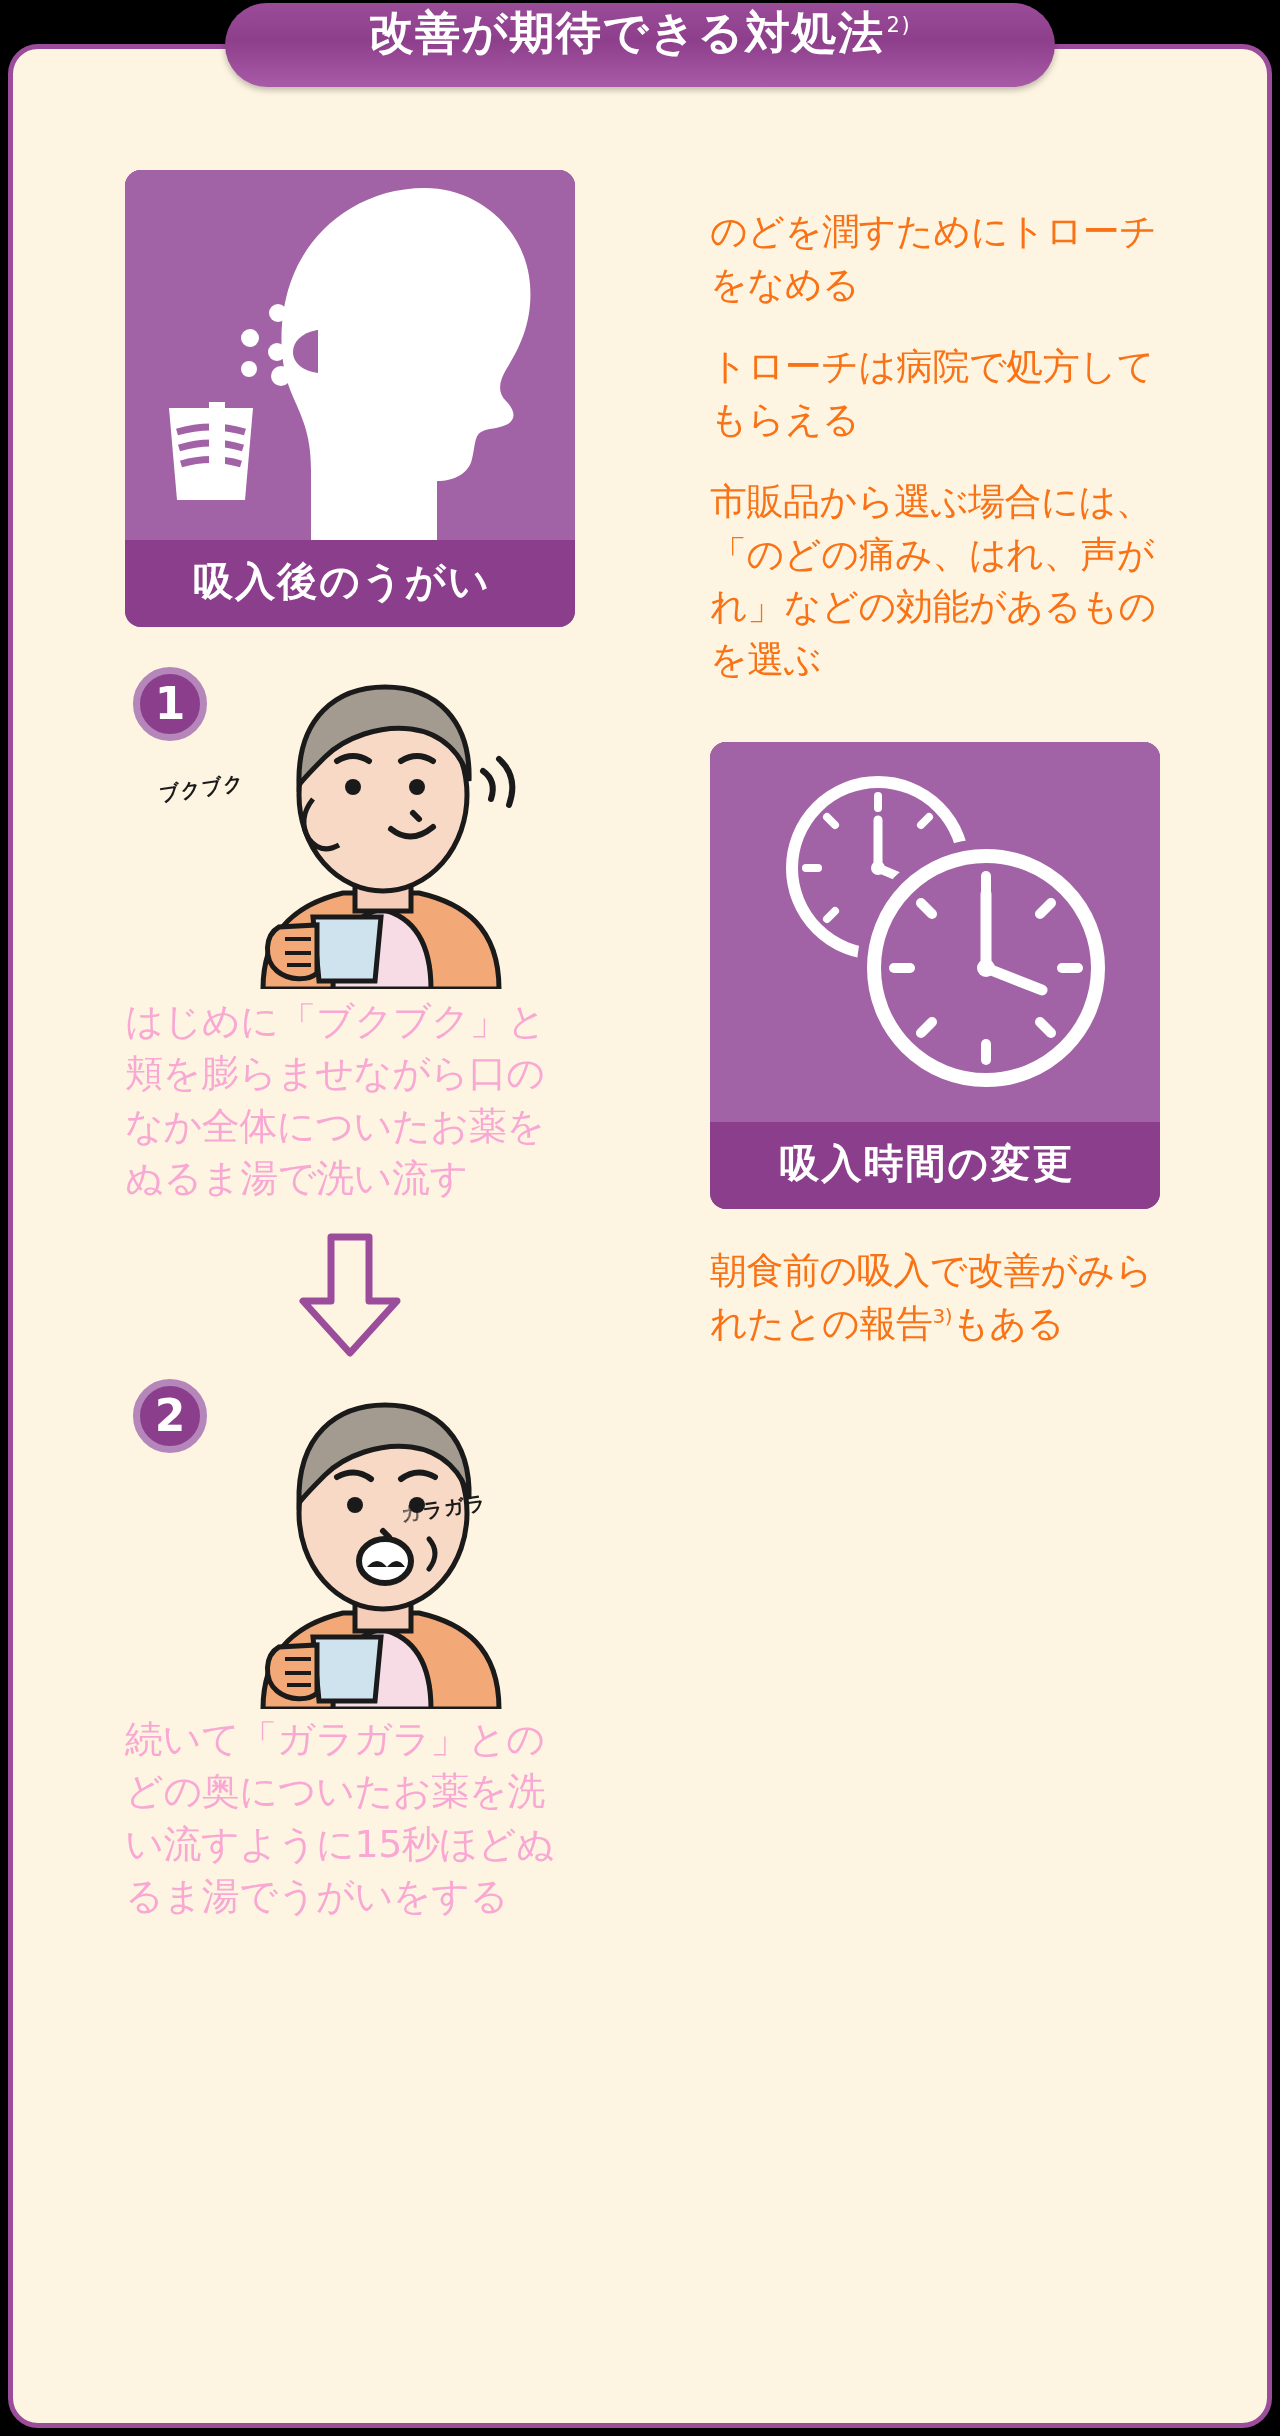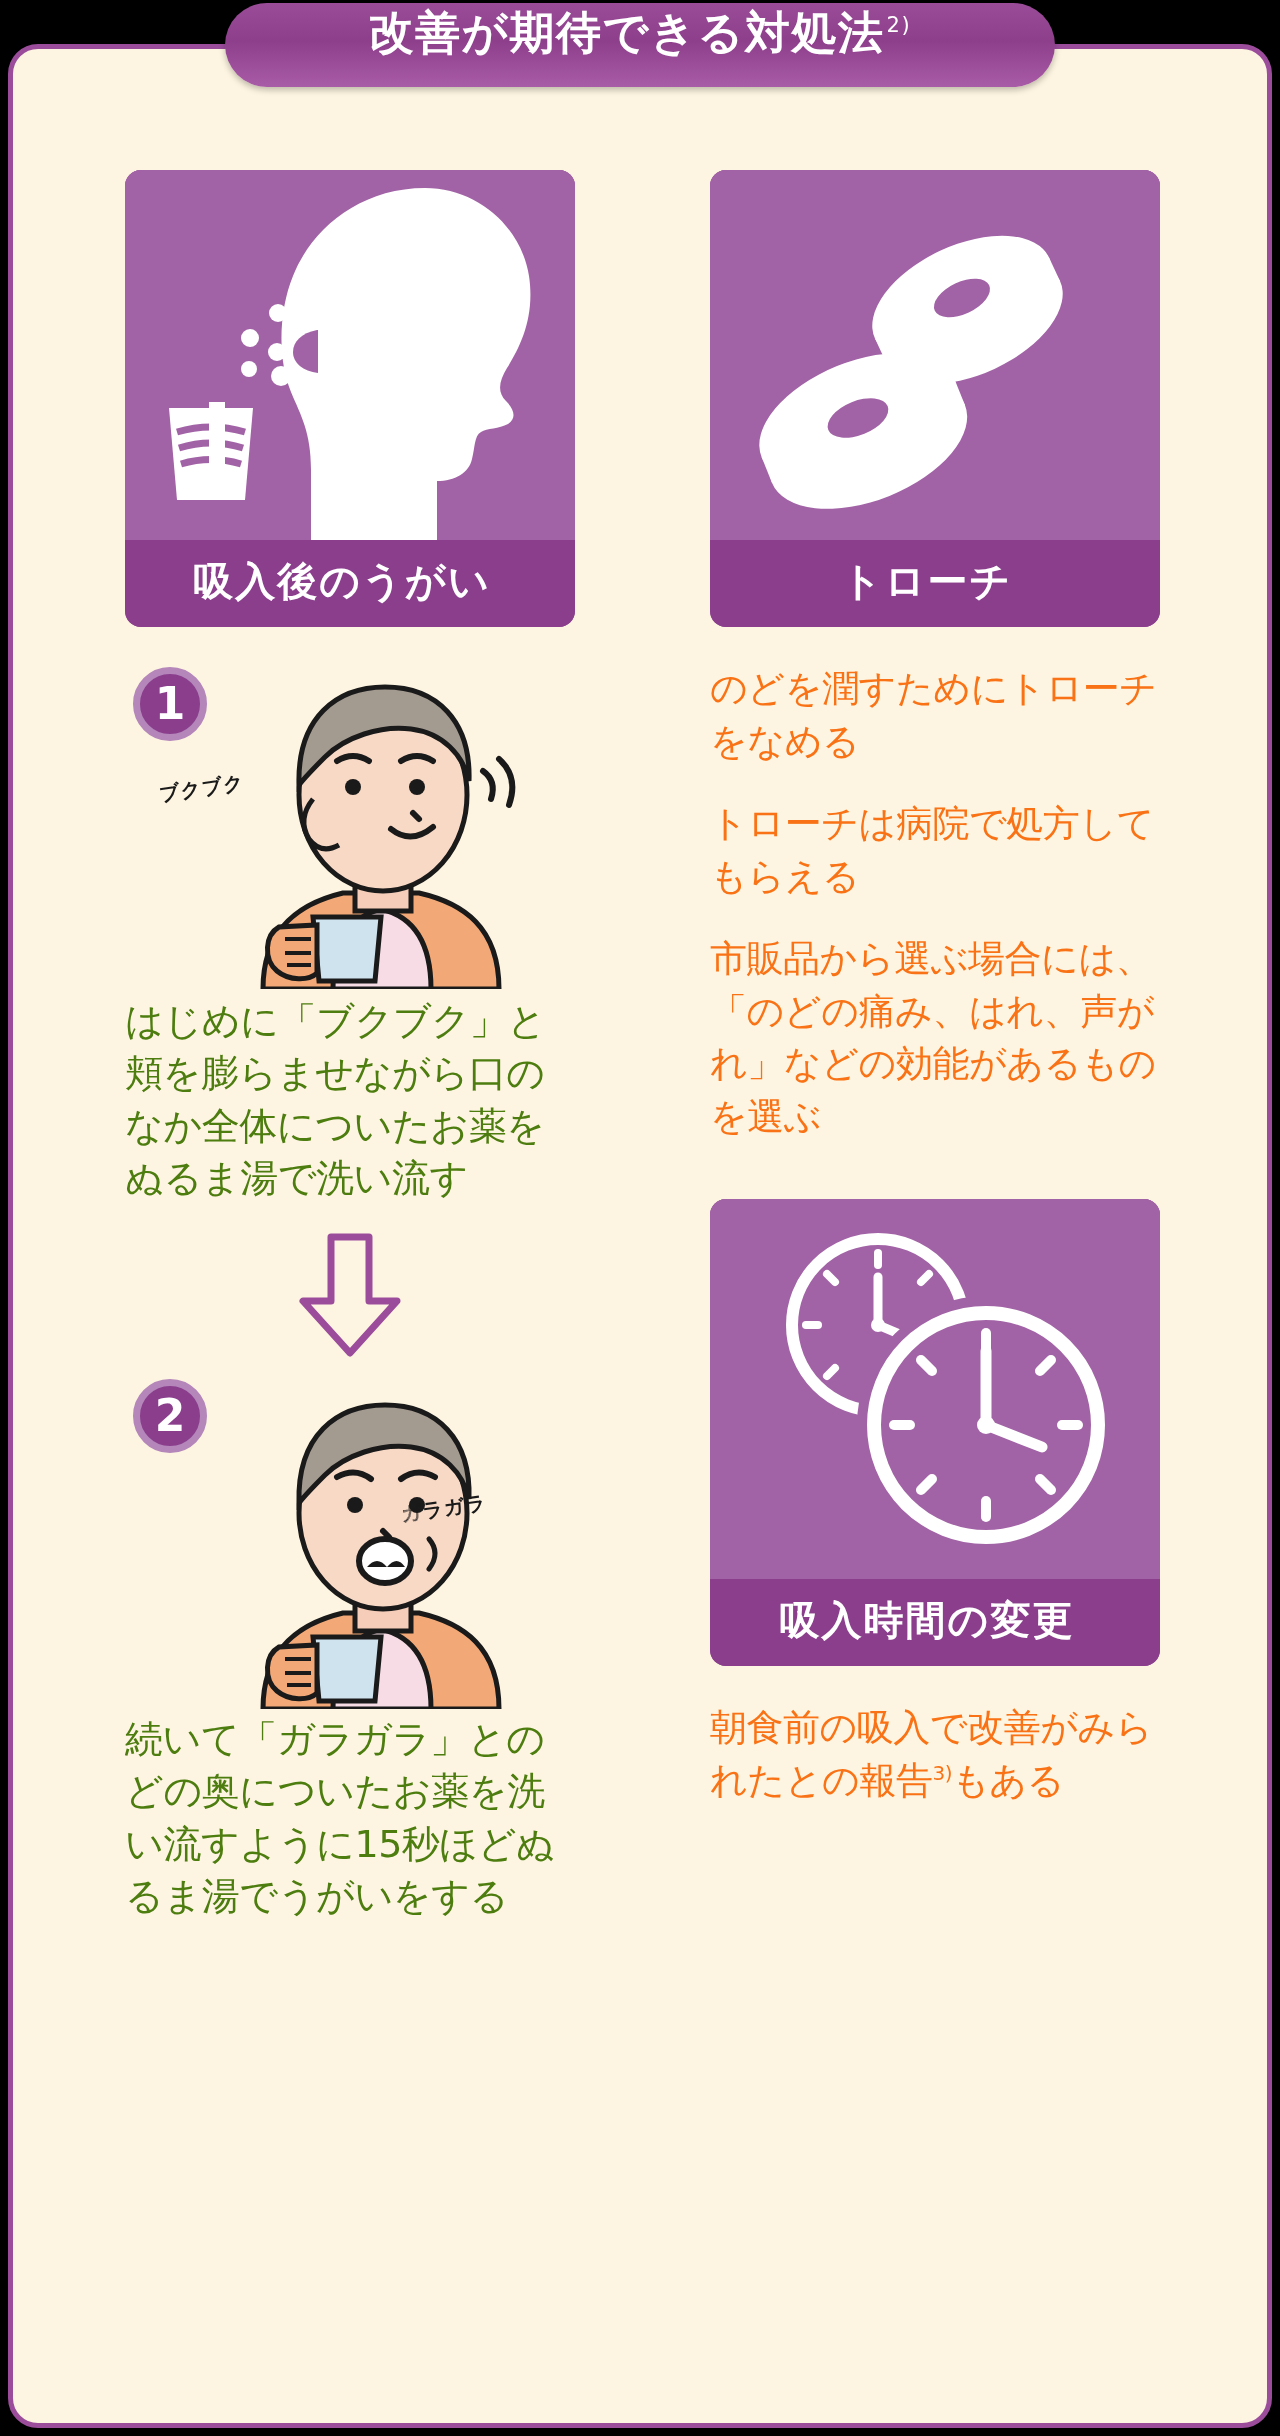--- a/index.html
+++ b/index.html
@@ -97,21 +97,21 @@
     font-size:37px;
     line-height:1.42;
     color:#f97316;
     letter-spacing:-0.5px;
     margin:0 0 30px 0;
   }
   .para sup{font-size:20px;}
   .para-left{
     font-size:38px;
     line-height:1.38;
-    color:#4d7c0f;
+    color:#f9a8d4;
     letter-spacing:-0.5px;
     margin:0;
   }
 
   
   .arrow-wrap{
     display:flex;justify-content:center;
     margin:26px 0 10px 0;
   }
 
@@ -253,40 +253,20 @@
         </svg>
         <div class="mini-text" style="left:196px;top:128px;text-align:center;">ガラガラ</div>
       </div>
     </div>
 
     <p class="para-left" style="margin-top:4px;">続いて「ガラガラ」とのどの奥についたお薬を洗い流すように15秒ほどぬるま湯でうがいをする</p>
   </div>
 
   <div class="col-right">
 
-    <div class="icon-card">
-      <div class="icon-art">
-        <svg width="450" height="370" viewBox="0 0 450 370" aria-hidden="true">
-          <rect width="450" height="370" fill="#A263A6"></rect>
-          <g transform="translate(252,128) rotate(-25)">
-            <ellipse cx="0" cy="0" rx="96" ry="52" fill="#ffffff"></ellipse>
-            <rect x="-96" y="0" width="192" height="26" fill="#ffffff"></rect>
-            <ellipse cx="0" cy="26" rx="96" ry="52" fill="#ffffff"></ellipse>
-            <ellipse cx="0" cy="0" rx="30" ry="16" fill="#A263A6"></ellipse>
-          </g>
-          <g transform="translate(148,248) rotate(-22)">
-            <ellipse cx="0" cy="0" rx="104" ry="56" fill="#ffffff"></ellipse>
-            <rect x="-104" y="0" width="208" height="28" fill="#ffffff"></rect>
-            <ellipse cx="0" cy="28" rx="104" ry="56" fill="#ffffff"></ellipse>
-            <ellipse cx="0" cy="0" rx="32" ry="17" fill="#A263A6"></ellipse>
-          </g>
-        </svg>
-      </div>
-      <div class="card-label">トローチ</div>
-    </div>
 
     <div style="height:36px;"></div>
 
     <p class="para">のどを潤すためにトローチをなめる</p>
     <p class="para">トローチは病院で処方してもらえる</p>
     <p class="para">市販品から選ぶ場合には、「のどの痛み、はれ、声がれ」などの効能があるものを選ぶ</p>
 
     <div style="height:26px;"></div>
 
     <div class="icon-card">

